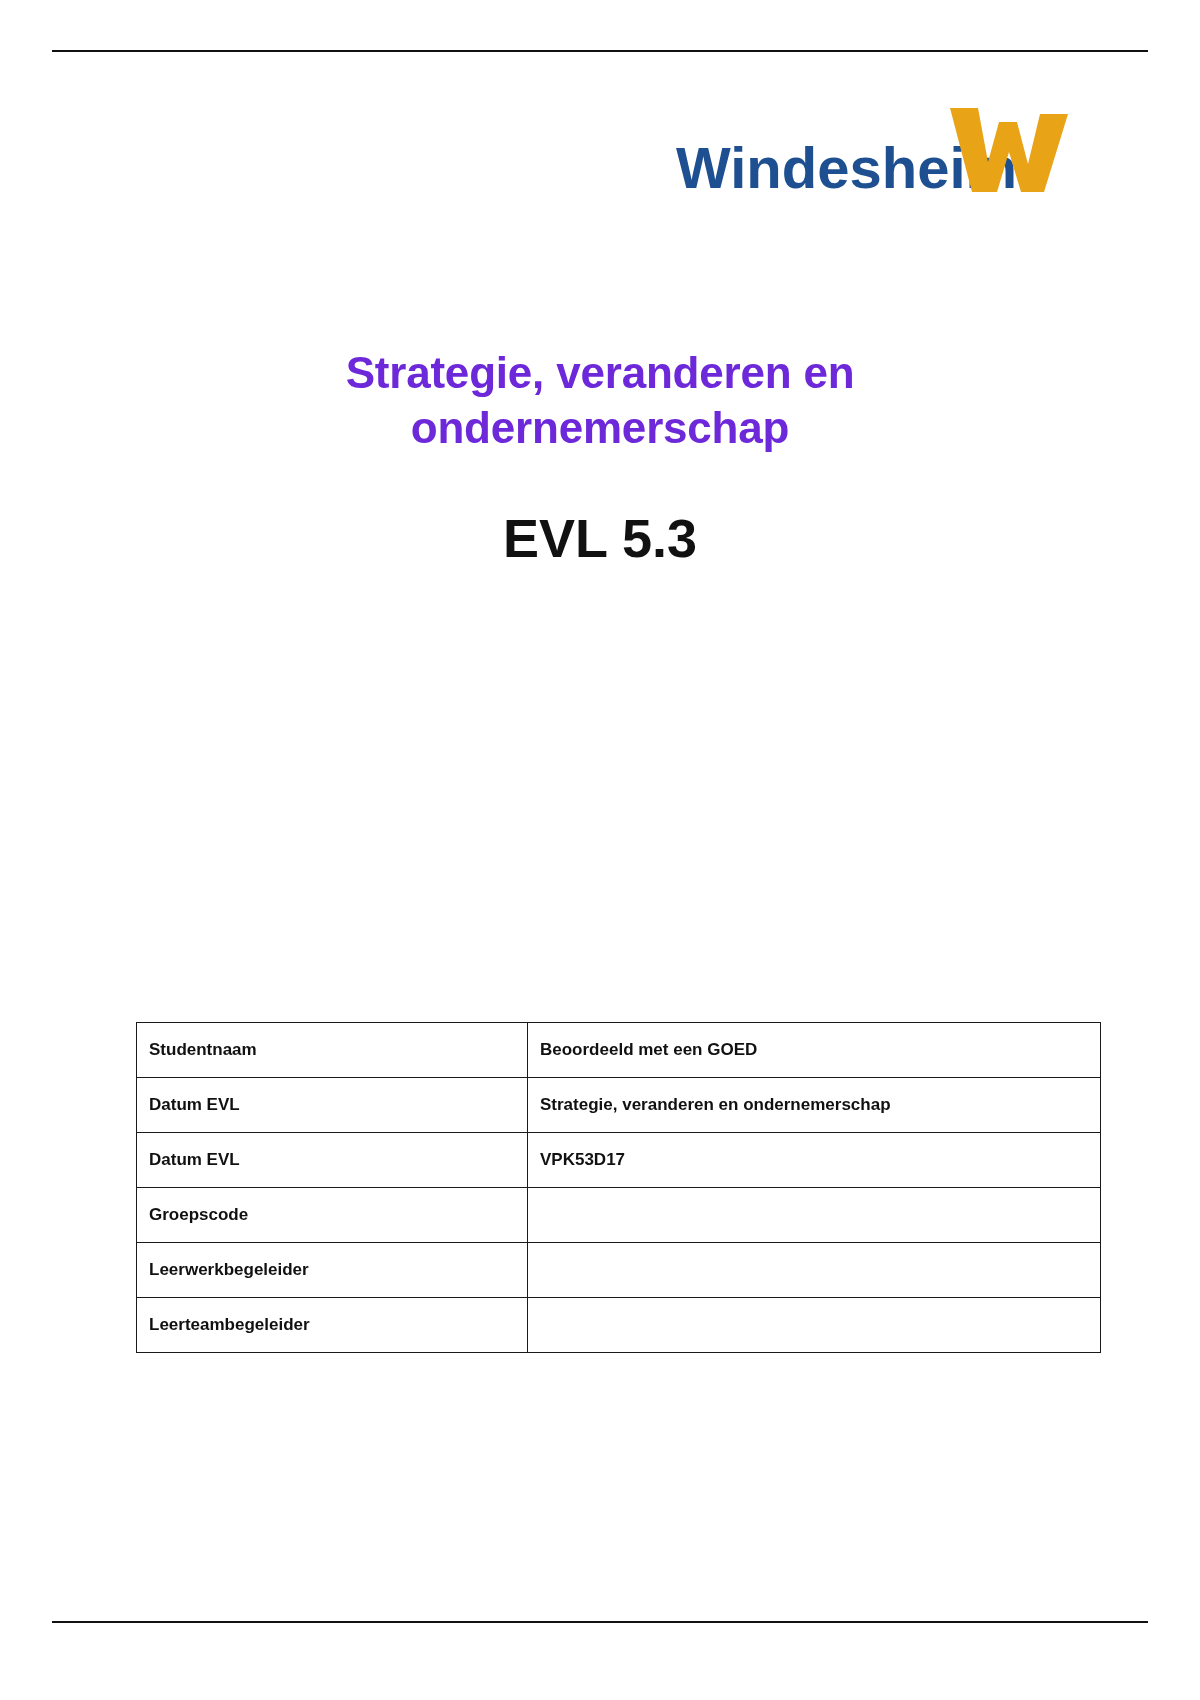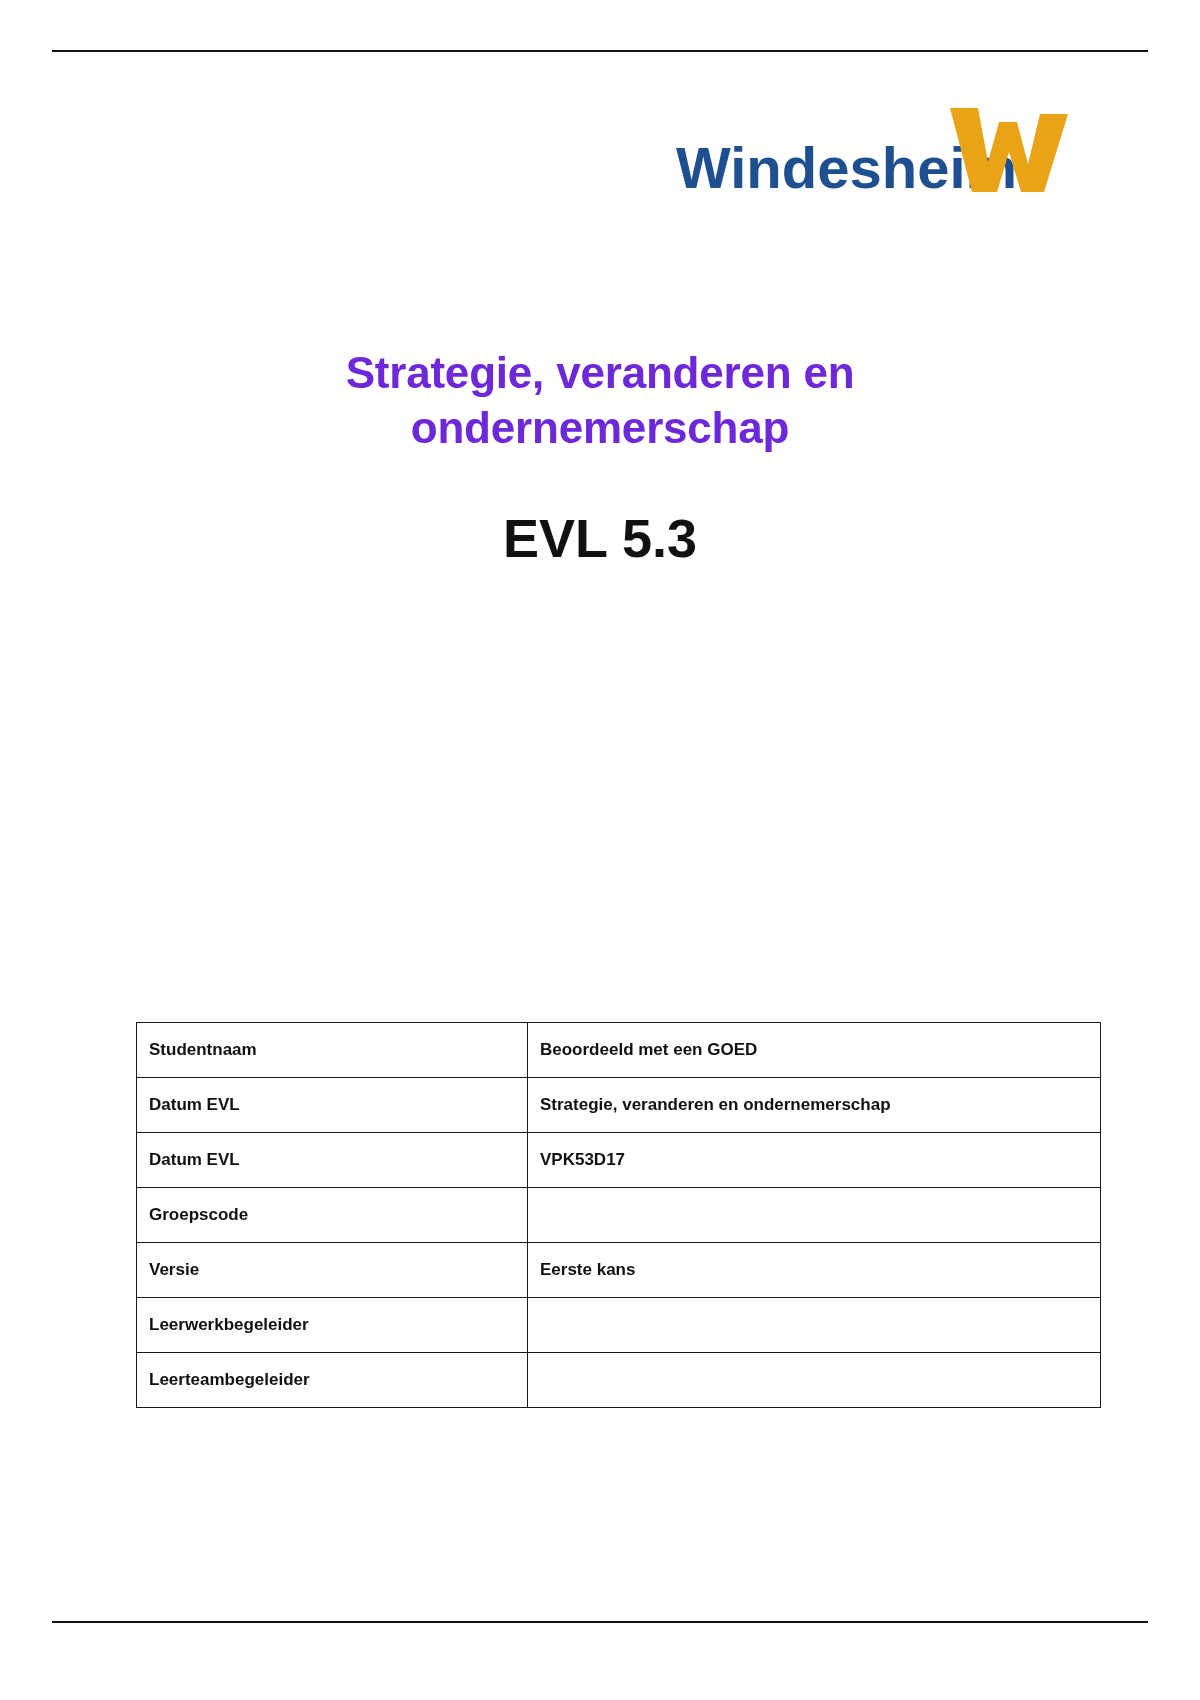--- a/index.html
+++ b/index.html
@@ -139,24 +139,20 @@
         </tr>
         <tr>
           <td class="label">Datum EVL</td>
           <td class="value">VPK53D17</td>
         </tr>
         <tr>
           <td class="label">Groepscode</td>
           <td class="value"></td>
         </tr>
         <tr>
-          <td class="label">Versie</td>
-          <td class="value">Eerste kans</td>
-        </tr>
-        <tr>
           <td class="label">Leerwerkbegeleider</td>
           <td class="value"></td>
         </tr>
         <tr>
           <td class="label">Leerteambegeleider</td>
           <td class="value"></td>
         </tr>
       </tbody>
     </table>
   </div>

